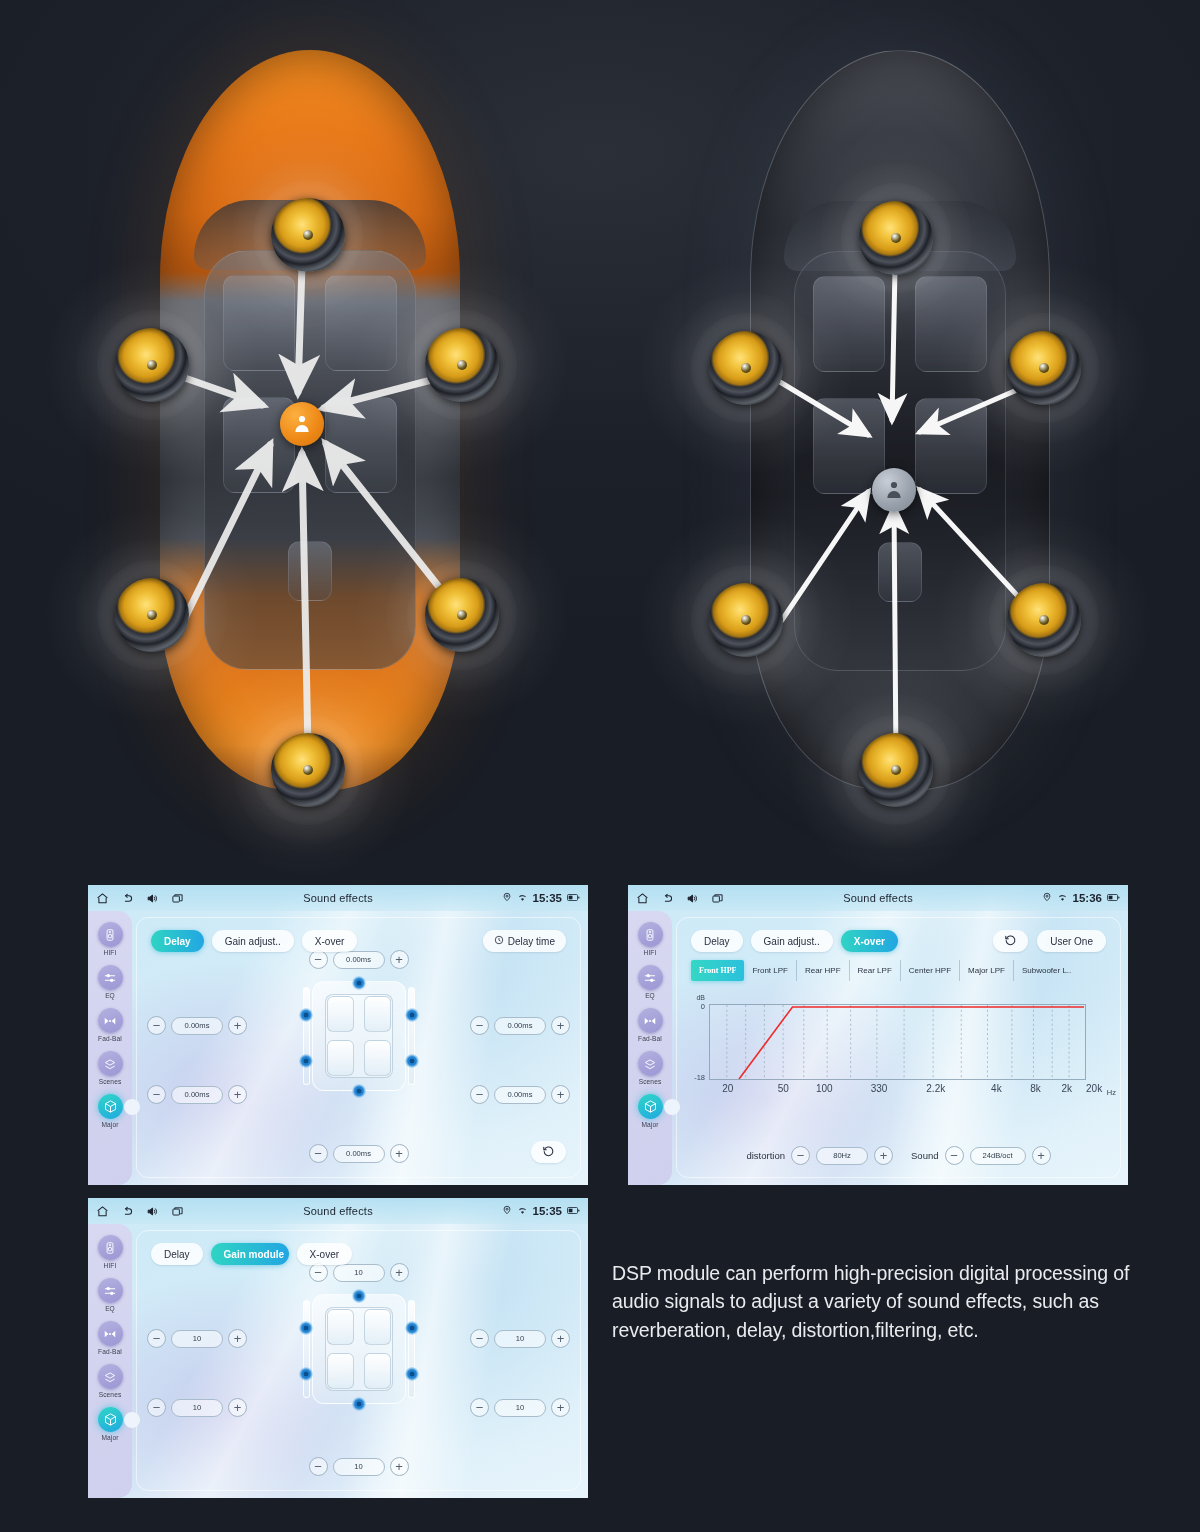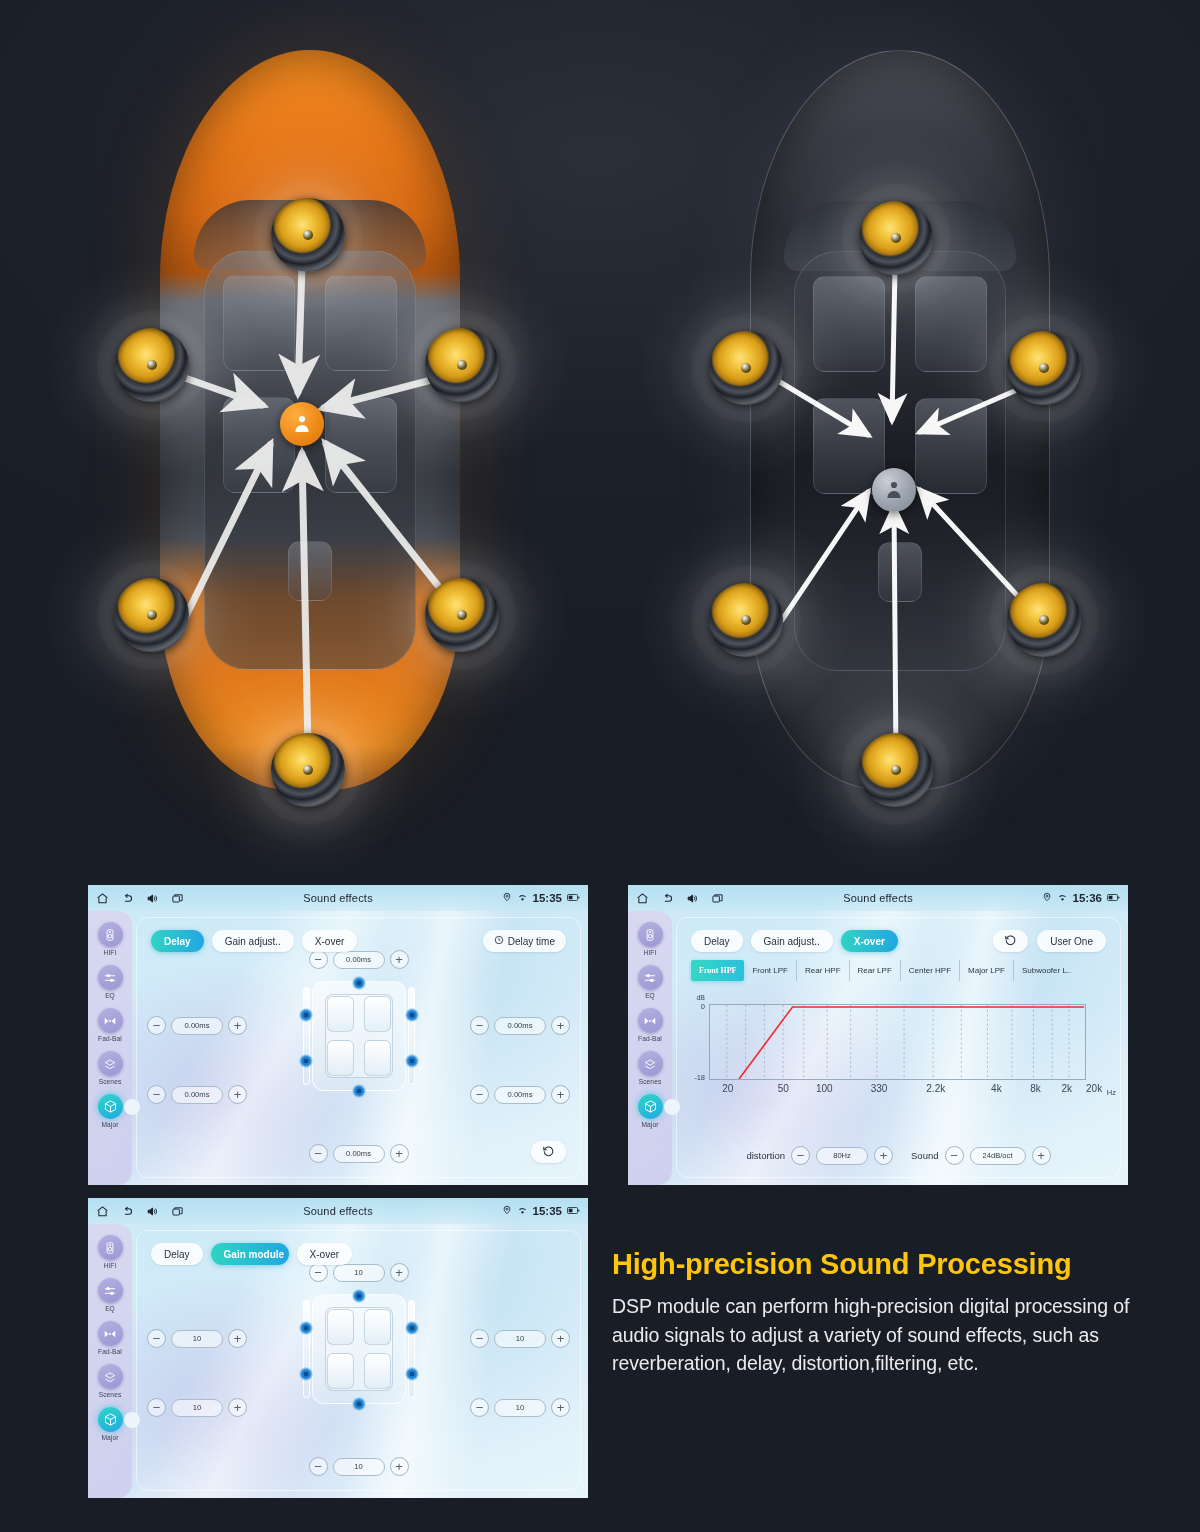--- a/index.html
+++ b/index.html
@@ -878,17 +878,16 @@
         <div class="stepper" style="left:50%; transform:translateX(-50%); bottom:14px;">
           <div class="rnd">−</div>
           <div class="valbox">10</div>
           <div class="rnd">+</div>
         </div>
       </div>
     </div>
   </div>
 
   <div class="textblock">
-    <div class="tb-title">High-precision Sound Processing</div>
     <div class="tb-body">DSP module can perform high-precision digital processing of audio signals to adjust a variety of sound effects, such as reverberation, delay, distortion,filtering, etc.</div>
   </div>
 
 </div>
 
 </body></html>

